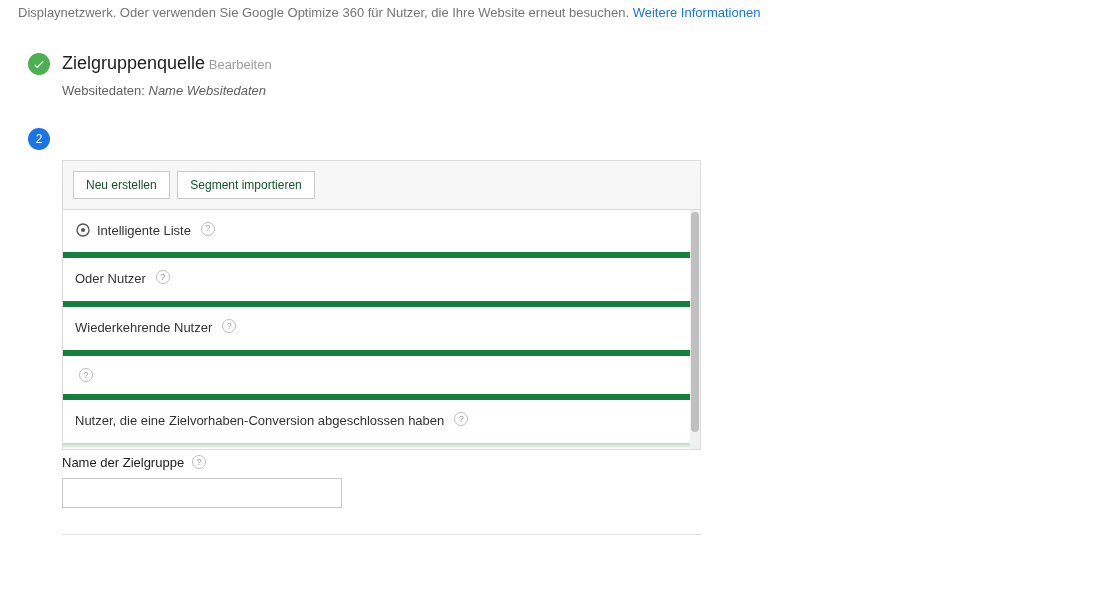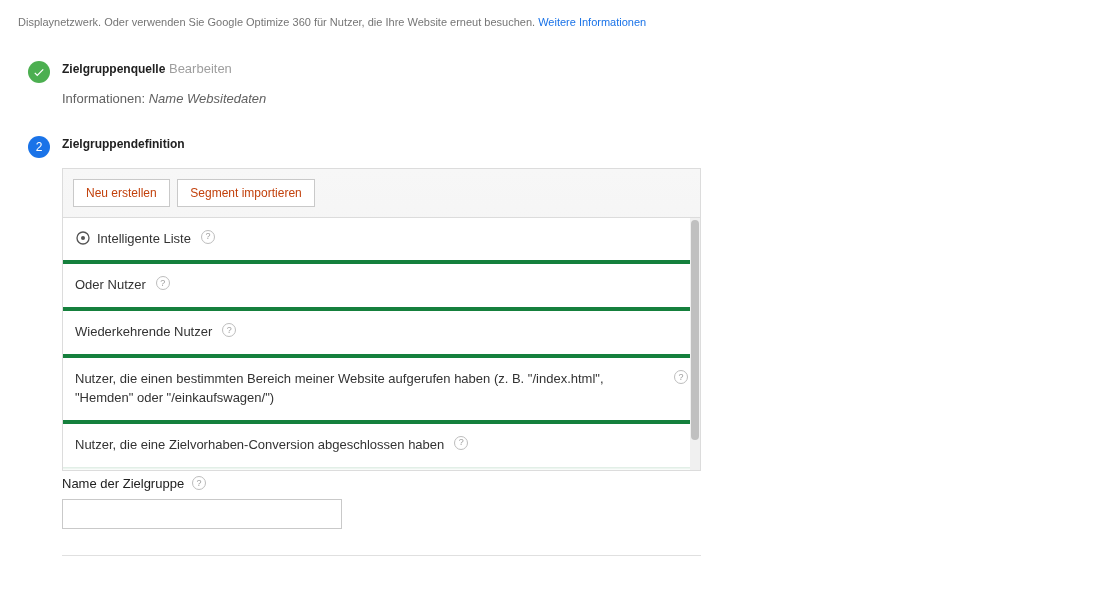--- a/index.html
+++ b/index.html
@@ -5,78 +5,78 @@
     * { box-sizing: border-box; margin: 0; padding: 0; }
     body {
       font-family: Arial, sans-serif;
       font-size: 13px;
       color: #333;
       background: #fff;
       width: 1101px;
     }
     .intro-text {
       color: #757575;
-      font-size: 11px;
-      padding: 14px 0 0 18px;
+      font-size: 13px;
+      padding: 3px 0 0 18px;
       line-height: 1.5;
     }
     .intro-text a { color: #1a73e8; text-decoration: none; }
 
     .section { margin-top: 30px; }
     .section-header { display: flex; align-items: flex-start; gap: 12px; }
     .step-badge {
       width: 22px; height: 22px; border-radius: 50%;
       display: flex; align-items: center; justify-content: center;
       color: #fff; font-size: 12px; flex-shrink: 0;
       margin-left: 28px;
     }
     .step-badge.done { background: #4caf50; }
     .step-badge.num { background: #1a73e8; }
     .check-svg { width: 14px; height: 14px; }
-    .section-title { font-size: 12px; color: #212121; font-weight: 700; }
+    .section-title { font-size: 18px; color: #212121; font-weight: 400; }
     .edit-link { color: #9e9e9e; font-size: 13px; cursor: pointer; }
     .subline { margin-left: 62px; margin-top: 8px; font-size: 13px; color: #616161; }
     .subline .value { font-style: italic; }
 
     .panel {
       margin-left: 62px; margin-top: 10px; margin-right: 400px;
       border: 1px solid #dcdcdc;
       background: linear-gradient(#f7f7f7, #efefef);
       padding: 0;
     }
     .tab-bar {
       padding: 10px 10px;
       border-bottom: 1px solid #dcdcdc;
     }
     .tab-btn {
       display: inline-block;
       padding: 6px 12px;
       background: #fff;
       border: 1px solid #c9c9c9;
       font-size: 12px;
-      color: #c2410c;
+      color: #14532d;
       cursor: pointer;
       margin-right: 4px;
     }
     .section-label {
       background: #f1f1f1;
       padding: 9px 12px;
       font-size: 13px;
       color: #333;
       border-bottom: 1px solid #dcdcdc;
     }
     .list-wrap {
       background: #fff;
       position: relative;
       max-height: 252px;
       overflow: hidden;
     }
     .list-row {
       padding: 12px 12px;
-      border-bottom: 4px solid #15803d;
+      border-bottom: 6px solid #15803d;
       font-size: 13px;
       color: #333;
       cursor: pointer;
       display: flex; align-items: flex-start; gap: 6px;
       line-height: 1.45;
     }
     .row-icon {
       width: 16px; height: 16px; flex-shrink: 0;
       display: inline-flex; align-items: center; justify-content: center;
     }
@@ -126,32 +126,29 @@
       <svg class="check-svg" viewBox="0 0 24 24">
           <path fill="#fff" d="M9 16.2l-3.5-3.5L4 14.2 9 19.2l11-11-1.5-1.5z"></path>
         </svg>
     </div>
     <div>
       <span class="section-title">Zielgruppenquelle</span>
       <span class="edit-link">Bearbeiten</span>
     </div>
   </div>
   <div class="subline">
-    <span>Informationen:</span>
+    <span>Websitedaten:</span>
     <span class="value">Name Websitedaten</span>
   </div>
 </div>
 
 <div class="section">
   <div class="section-header">
     <div class="step-badge num">
       <span>2</span>
-    </div>
-    <div>
-      <span class="section-title">Zielgruppendefinition</span>
     </div>
   </div>
 
   <div class="panel">
     <div class="tab-bar">
       <span class="tab-btn">Neu erstellen</span>
       <span class="tab-btn">Segment importieren</span>
     </div>
     <div class="list-wrap faded-bottom">
 
@@ -171,21 +168,20 @@
         <span>Oder Nutzer</span>
         <span class="help-circ">?</span>
       </div>
 
       <div class="list-row">
         <span>Wiederkehrende Nutzer</span>
         <span class="help-circ">?</span>
       </div>
 
       <div class="list-row">
-        <span>Nutzer, die einen bestimmten Bereich meiner Website aufgerufen haben (z. B. "/index.html", "Hemden" oder "/einkaufswagen/")</span>
         <span class="help-circ">?</span>
       </div>
 
       <div class="list-row">
         <span>Nutzer, die eine Zielvorhaben-Conversion abgeschlossen haben</span>
         <span class="help-circ">?</span>
       </div>
 
       <div class="scroll-track">
         <div class="scroll-thumb"></div>

